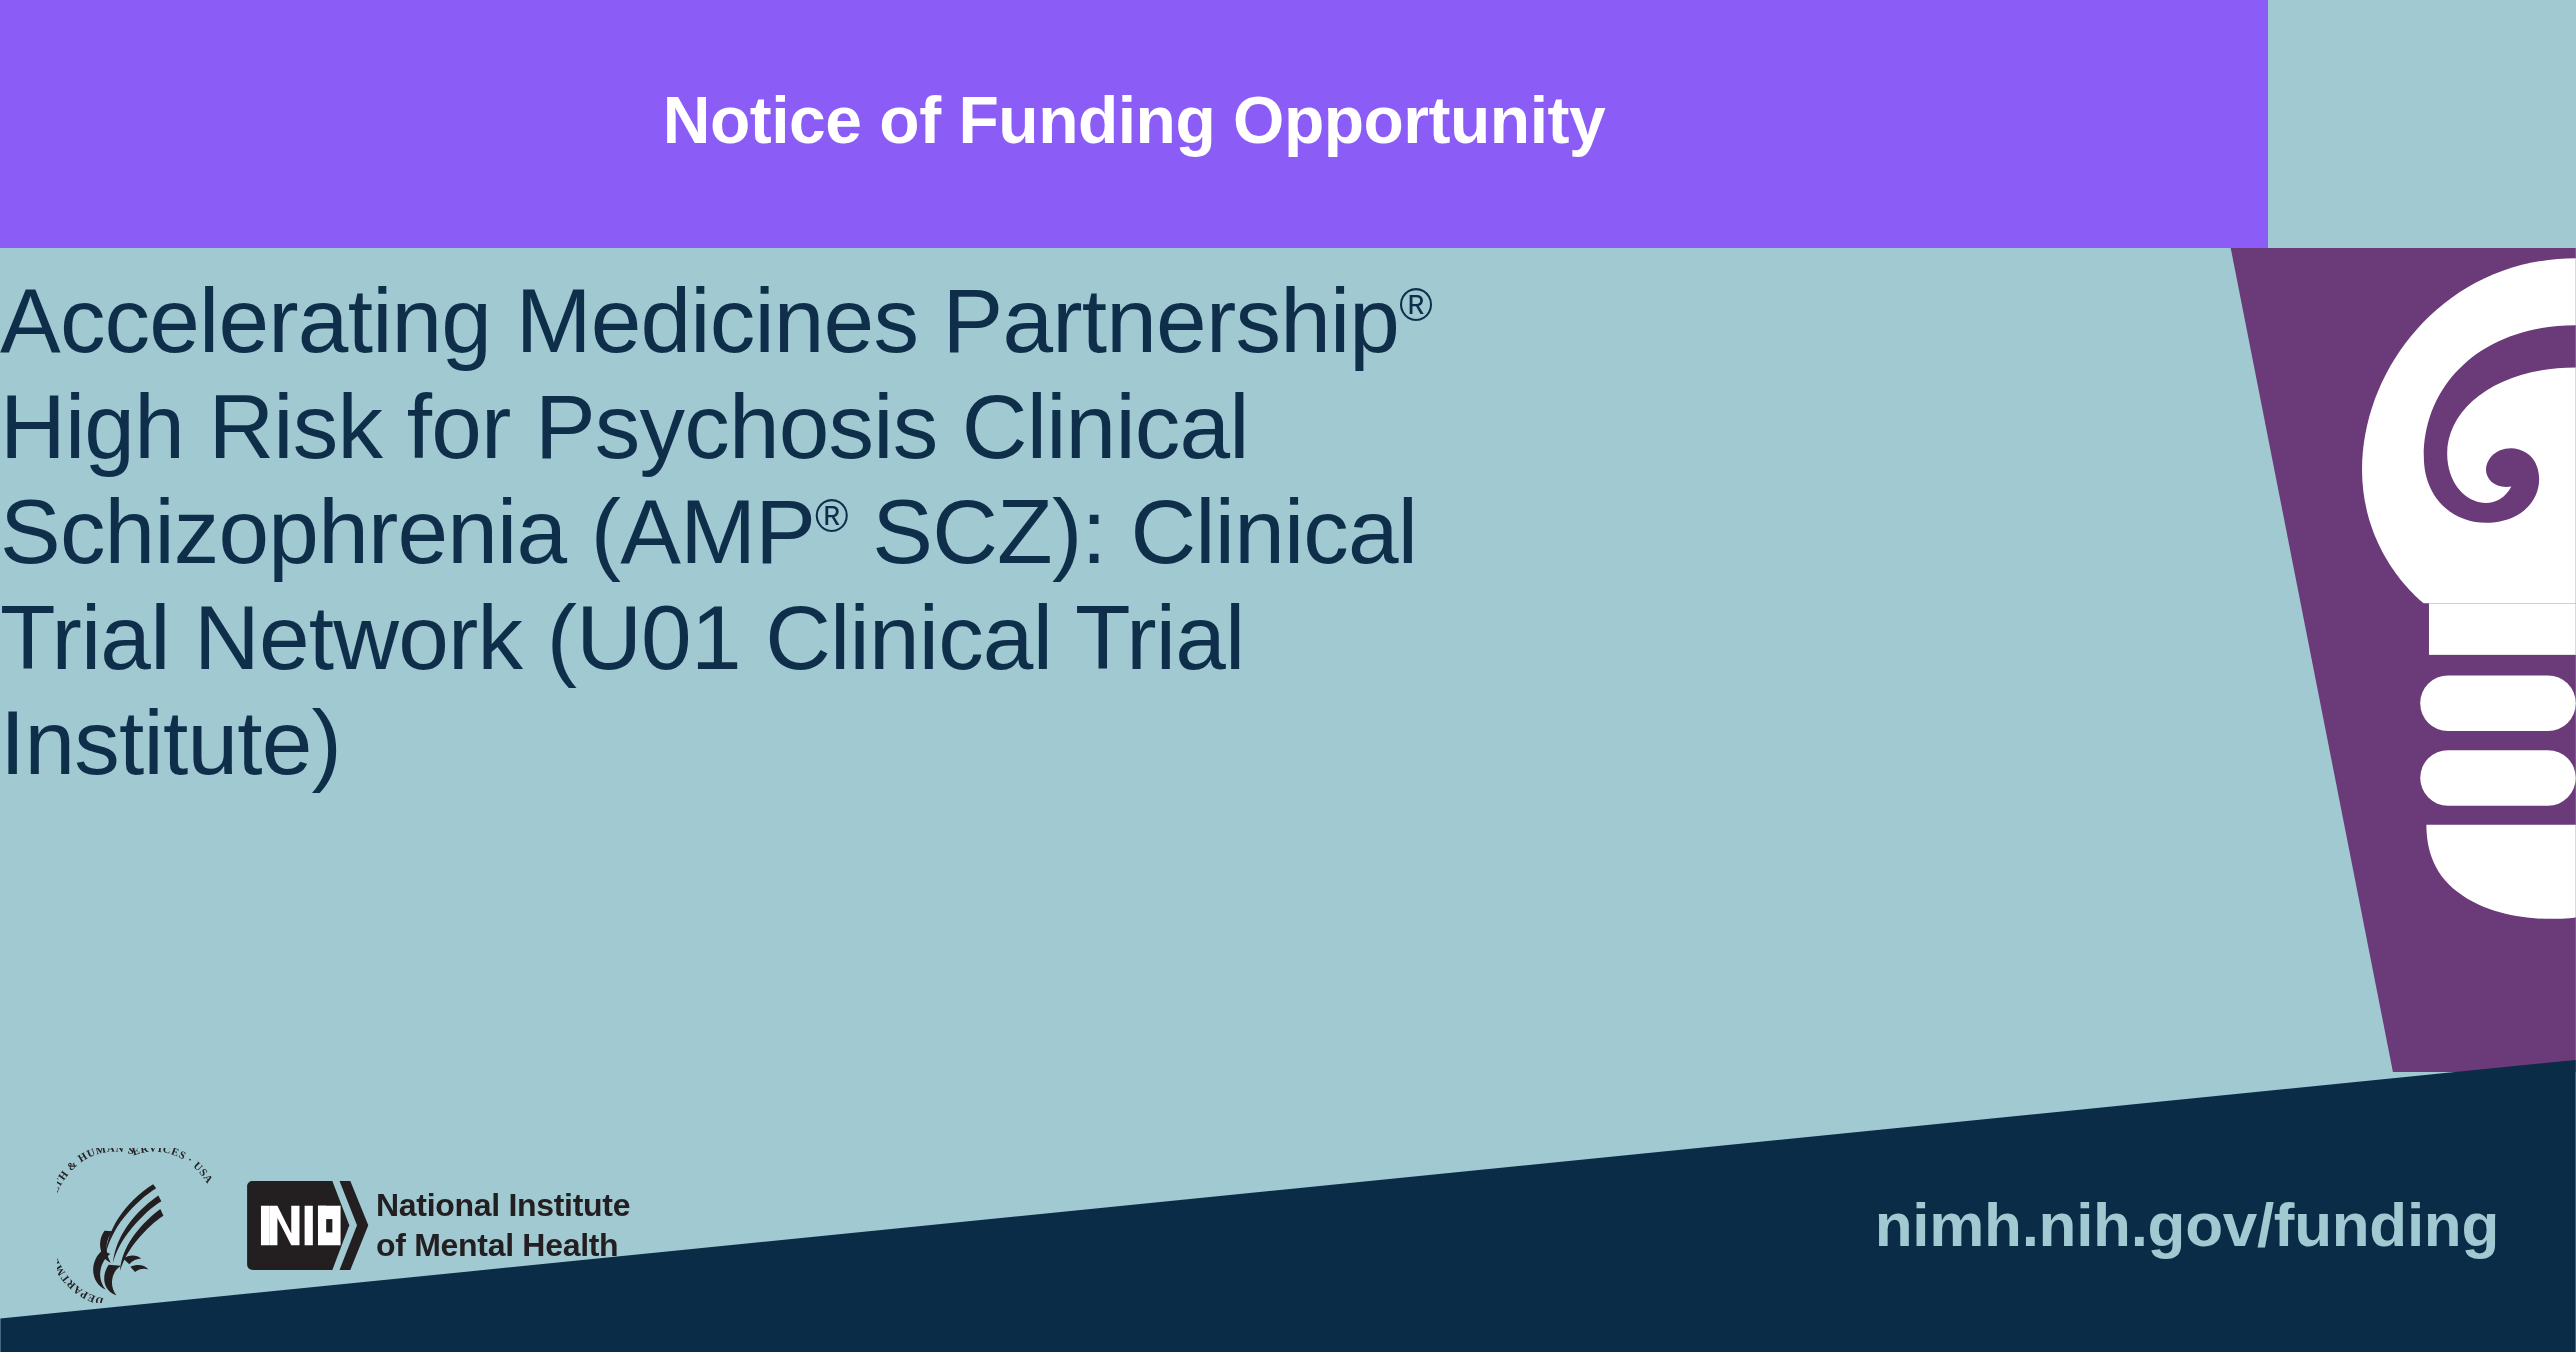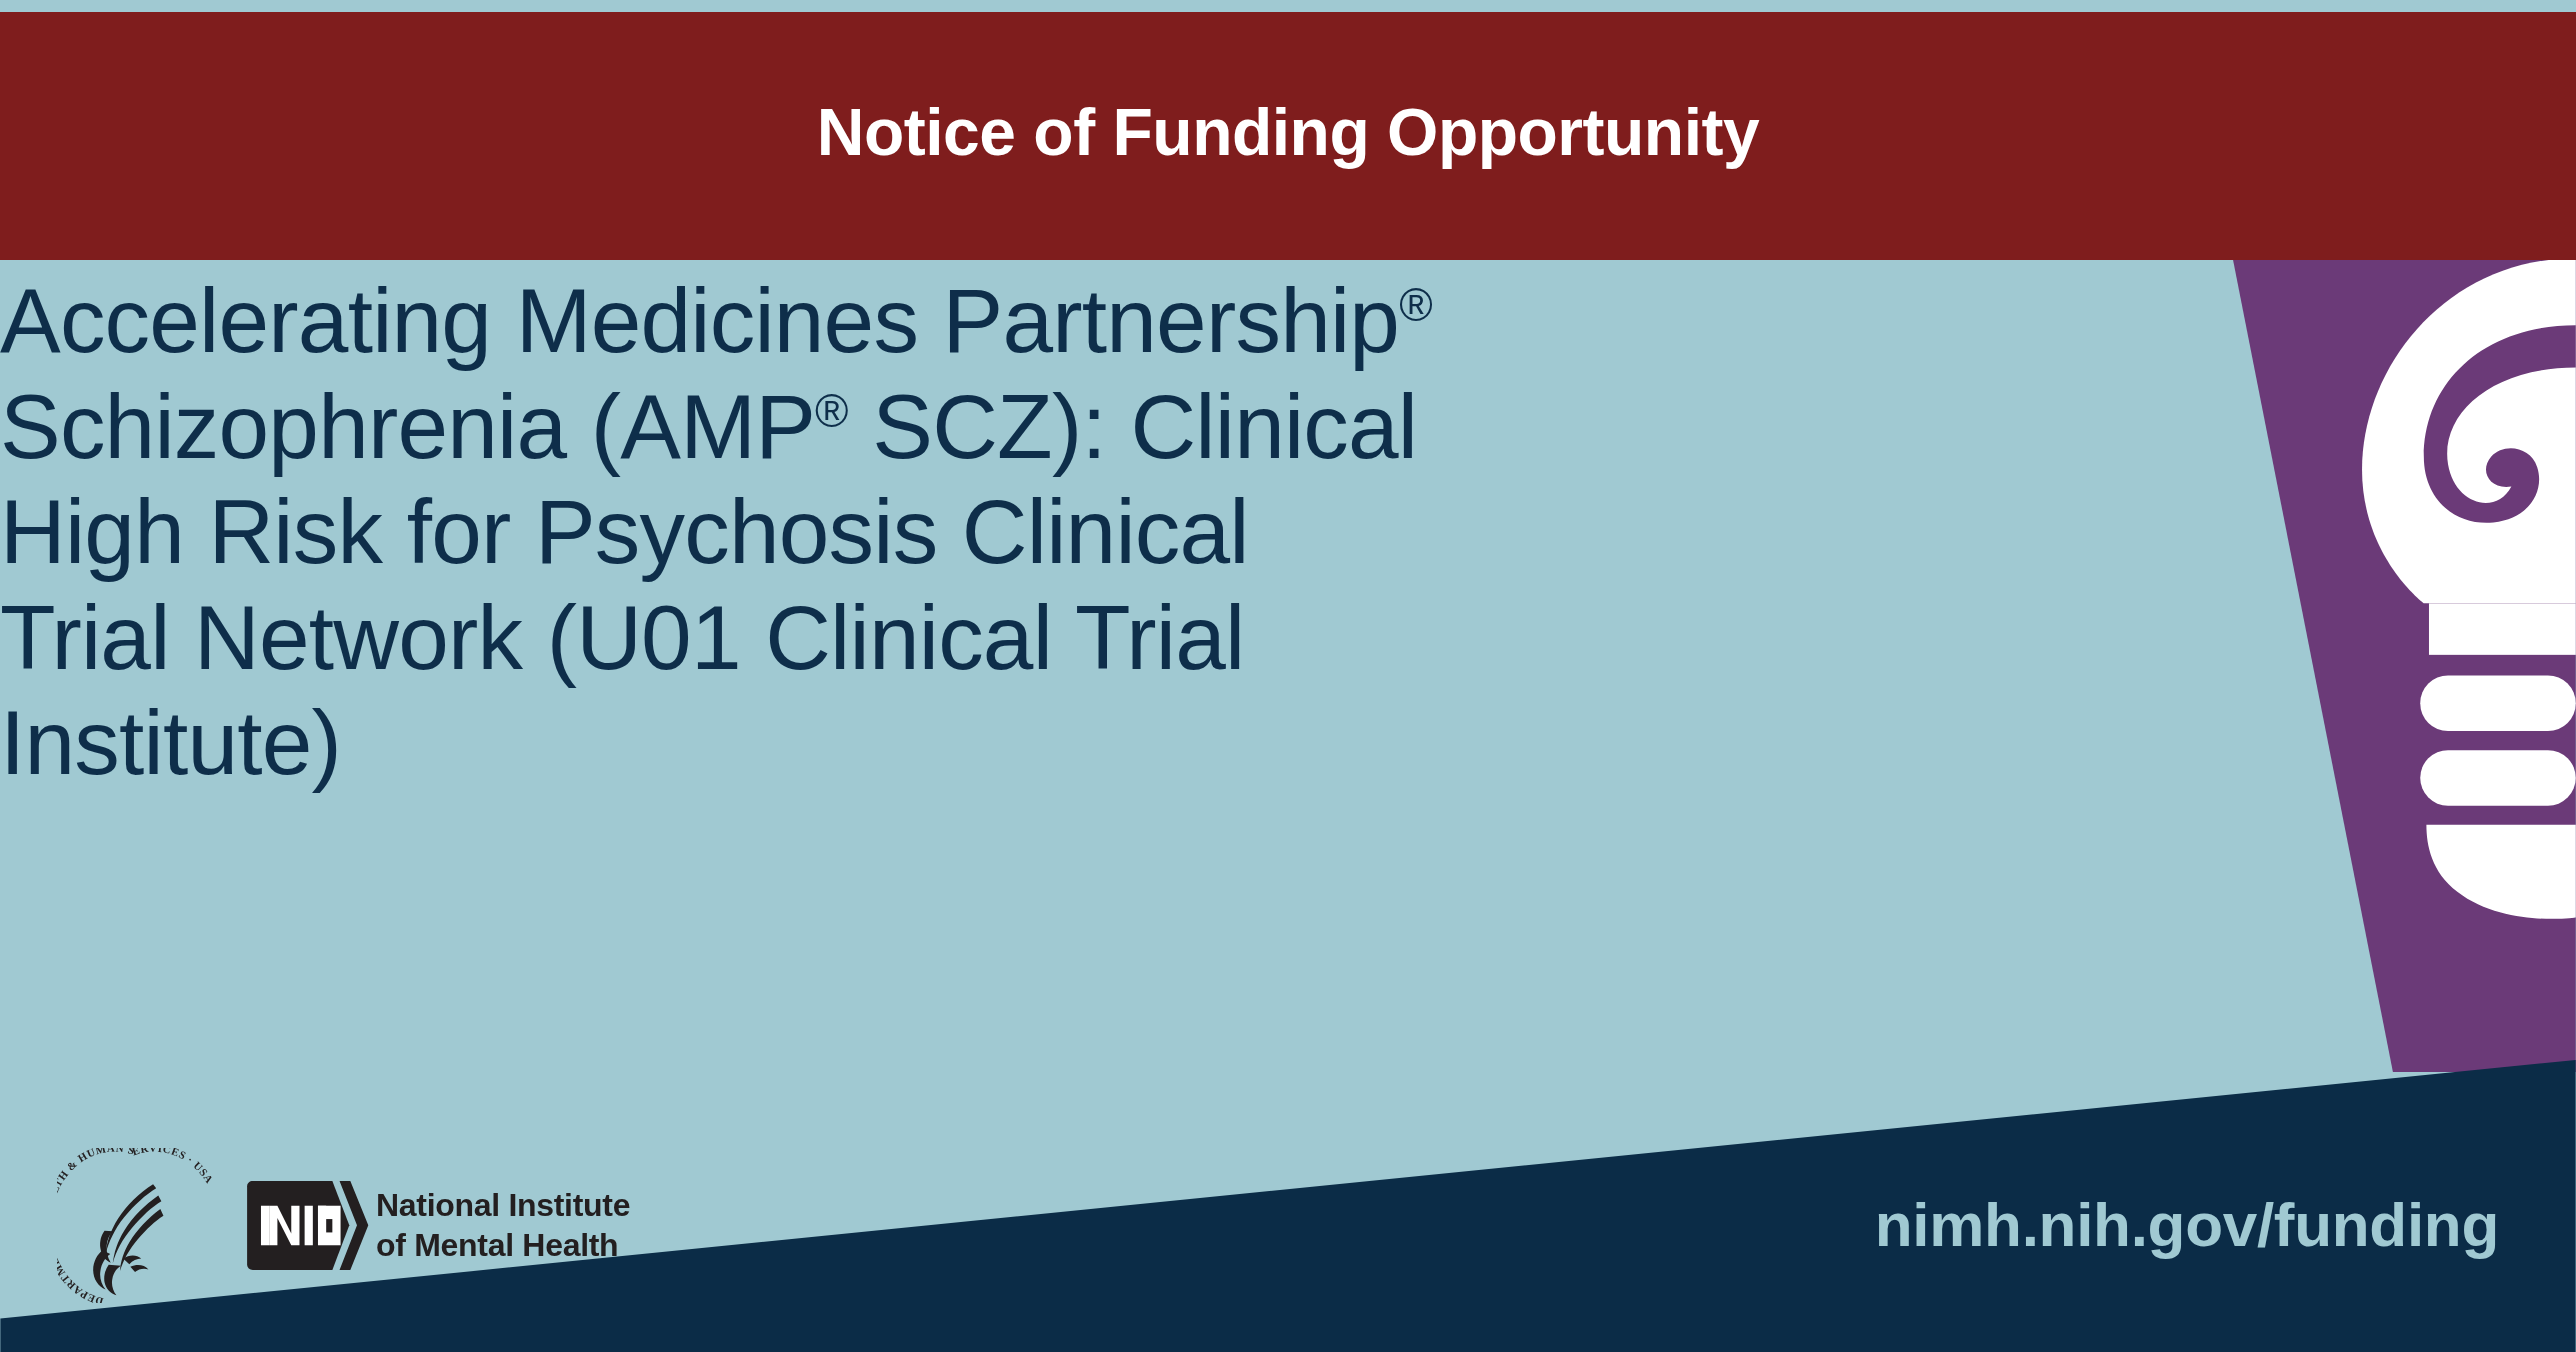--- a/index.html
+++ b/index.html
@@ -11,22 +11,22 @@
   }
   #poster{
     position:relative;
     width:2576px;height:1352px;
     overflow:hidden;
     background:#a0c9d2;
   }
 
   
   .header-band{
-    position:absolute;left:0;top:12px;width:2576px;height:248px;
-    background:#7f1d1d;
+    position:absolute;left:0;top:0;width:2268px;height:248px;
+    background:#8b5cf6;
     z-index:40;
     display:flex;align-items:center;justify-content:center;
   }
   .header-title{
     color:#ffffff;
     font-size:66px;
     font-weight:bold;
     letter-spacing:-0.5px;
     line-height:1;
     text-align:center;
@@ -139,22 +139,22 @@
       <polygon points="0,2560 5000,2058 5000,2625 0,2625" fill="#0b2c47"></polygon>
     </svg>
   </div>
 
   <div class="header-band">
     <div class="header-title">Notice of Funding Opportunity</div>
   </div>
 
   <div class="title-block">
     <div class="title-line"><span>Accelerating Medicines Partnership</span><sup>®</sup></div>
+    <div class="title-line">High Risk for Psychosis Clinical</div>
     <div class="title-line"><span>Schizophrenia (AMP</span><sup>®</sup><span> SCZ): Clinical</span></div>
-    <div class="title-line">High Risk for Psychosis Clinical</div>
     <div class="title-line">Trial Network (U01 Clinical Trial</div>
     <div class="title-line">Institute)</div>
   </div>
 
   <div class="logo-row">
 
     <svg class="hhs-seal" viewBox="0 0 300 300" aria-hidden="true">
       <defs>
         <path id="hhsArc" d="M 150,286 A 124,143 0 1 1 150,14 A 124,143 0 1 1 150,286" fill="none"></path>
       </defs>

